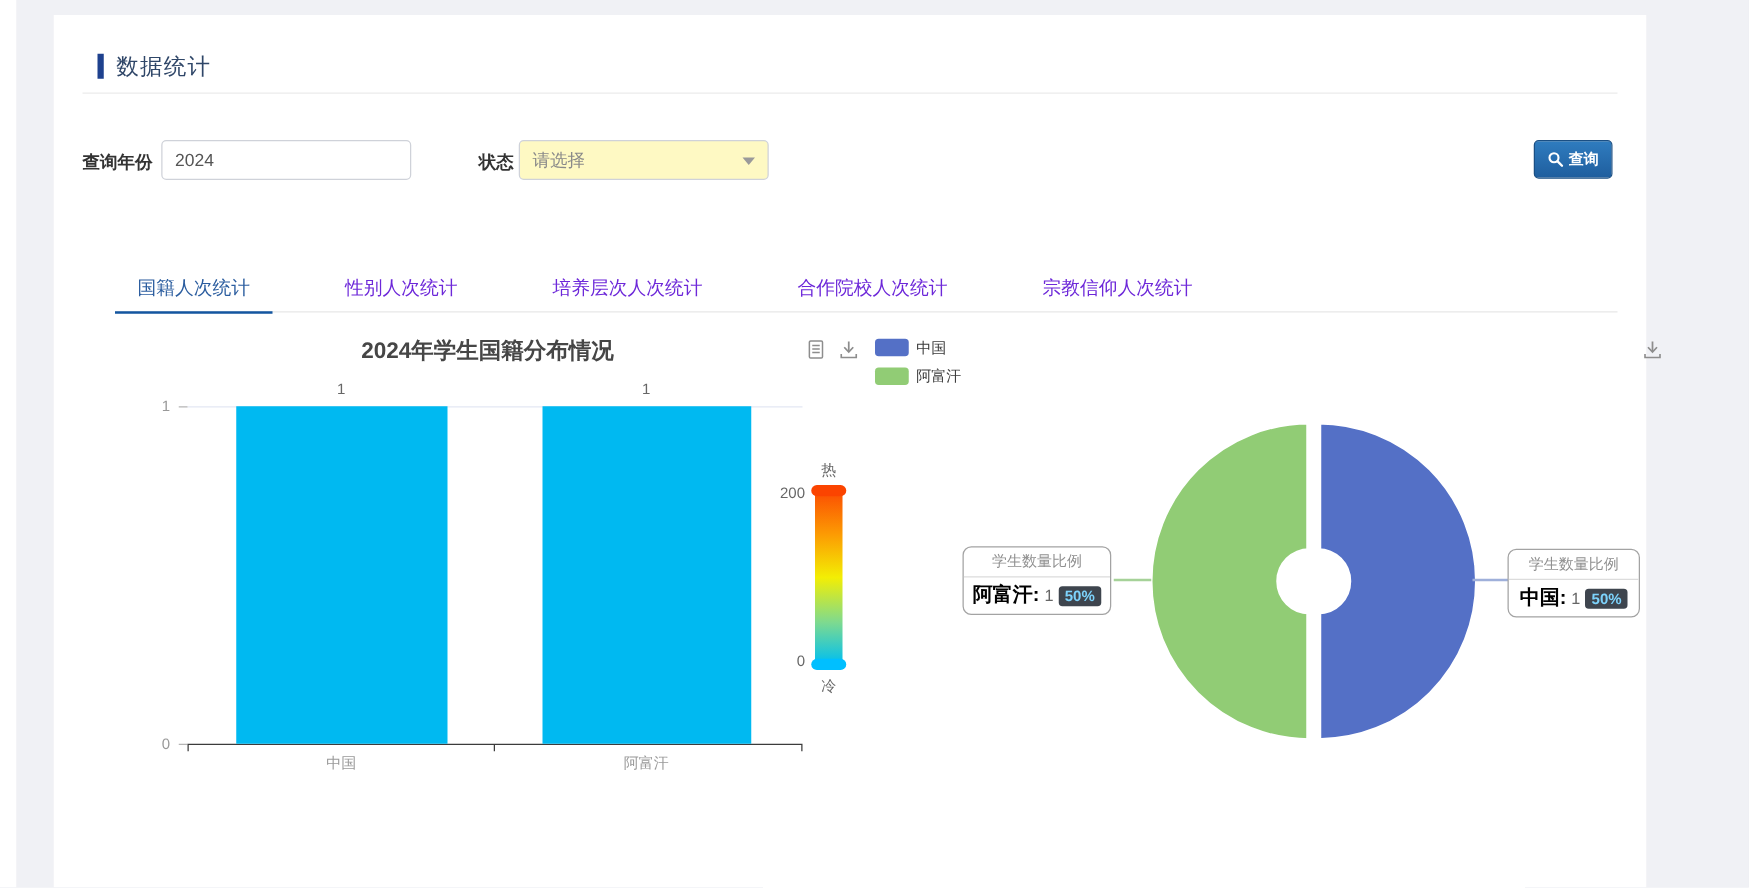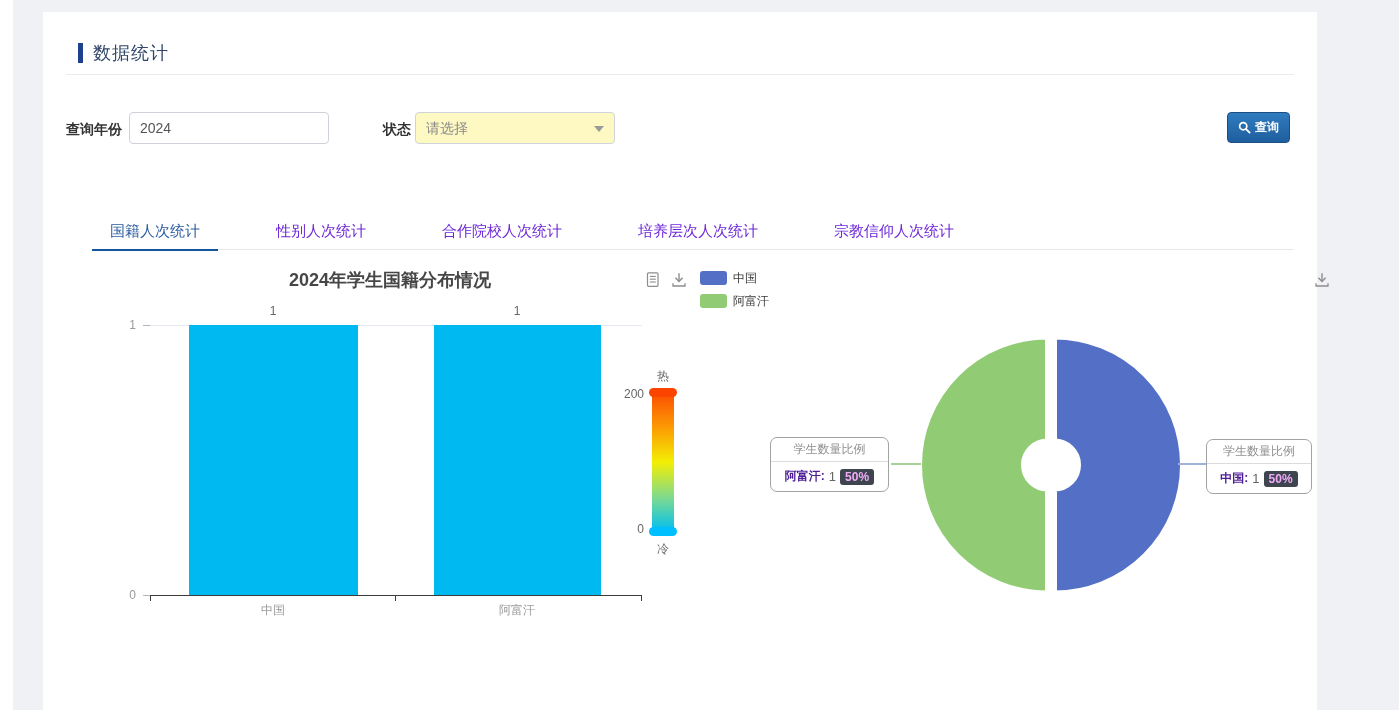--- a/index.html
+++ b/index.html
@@ -59,23 +59,23 @@
   .legend-item{position:relative;height:23px;cursor:pointer;}
   .legend-swatch{position:absolute;left:0;top:3px;width:27px;height:14px;border-radius:3px;}
   .legend-text{position:absolute;left:33px;top:2px;font-size:12px;color:#3a3a3a;}
 
   
   .pie-title{left:752px;top:262px;width:570px;text-align:center;font-size:18px;font-weight:bold;color:#464646;}
   .connector{height:2px;}
   .tip-box{background:#fff;border:1px solid #a3a3a3;border-radius:7px;overflow:hidden;box-sizing:border-box;}
   .tip-head{height:23px;line-height:23px;text-align:center;font-size:12px;color:#909090;border-bottom:1px solid #dcdcdc;}
   .tip-body{height:29px;display:flex;align-items:center;justify-content:center;gap:4px;padding:0 6px;}
-  .tip-name{font-size:12px;font-weight:bold;color:#4c1d95;white-space:nowrap;}
+  .tip-name{font-size:16px;font-weight:bold;color:#000000;white-space:nowrap;}
   .tip-value{font-size:13px;color:#666;}
-  .tip-badge{background:#3e454e;color:#f0abfc;font-size:12px;font-weight:bold;border-radius:3px;padding:1px 5px;}
+  .tip-badge{background:#3e454e;color:#7dd3fc;font-size:12px;font-weight:bold;border-radius:3px;padding:1px 5px;}
 
   .icon-btn{cursor:pointer;}
 </style>
 </head>
 <body>
 
 <div class="stage">
   <div class="abs white-sliver"></div>
   <div class="abs card"></div>
 
@@ -94,22 +94,22 @@
     <svg width="13" height="13" viewBox="0 0 13 13">
       <circle cx="5.2" cy="5.2" r="3.6" fill="none" stroke="#ffffff" stroke-width="1.7"></circle>
       <line x1="8.1" y1="8.1" x2="11.6" y2="11.6" stroke="#ffffff" stroke-width="1.9" stroke-linecap="round"></line>
     </svg>
     <span>查询</span>
   </div>
 
   <div class="abs tabs">
     <div class="tab active">国籍人次统计</div>
     <div class="tab">性别人次统计</div>
+    <div class="tab">培养层次人次统计</div>
     <div class="tab">合作院校人次统计</div>
-    <div class="tab">培养层次人次统计</div>
     <div class="tab">宗教信仰人次统计</div>
   </div>
 
   <div class="abs bar-chart">
     <div class="chart-title">2024年学生国籍分布情况</div>
 
     <svg class="abs icon-btn" style="left:554px;top:11px;" width="18" height="18" viewBox="0 0 18 18">
       <rect x="3.5" y="1.8" width="10.5" height="13.5" rx="1" fill="none" stroke="#8d8d8d" stroke-width="1.2"></rect>
       <line x1="5.8" y1="5.4" x2="11.8" y2="5.4" stroke="#8d8d8d" stroke-width="1.1"></line>
       <line x1="5.8" y1="8.2" x2="11.8" y2="8.2" stroke="#8d8d8d" stroke-width="1.1"></line>

